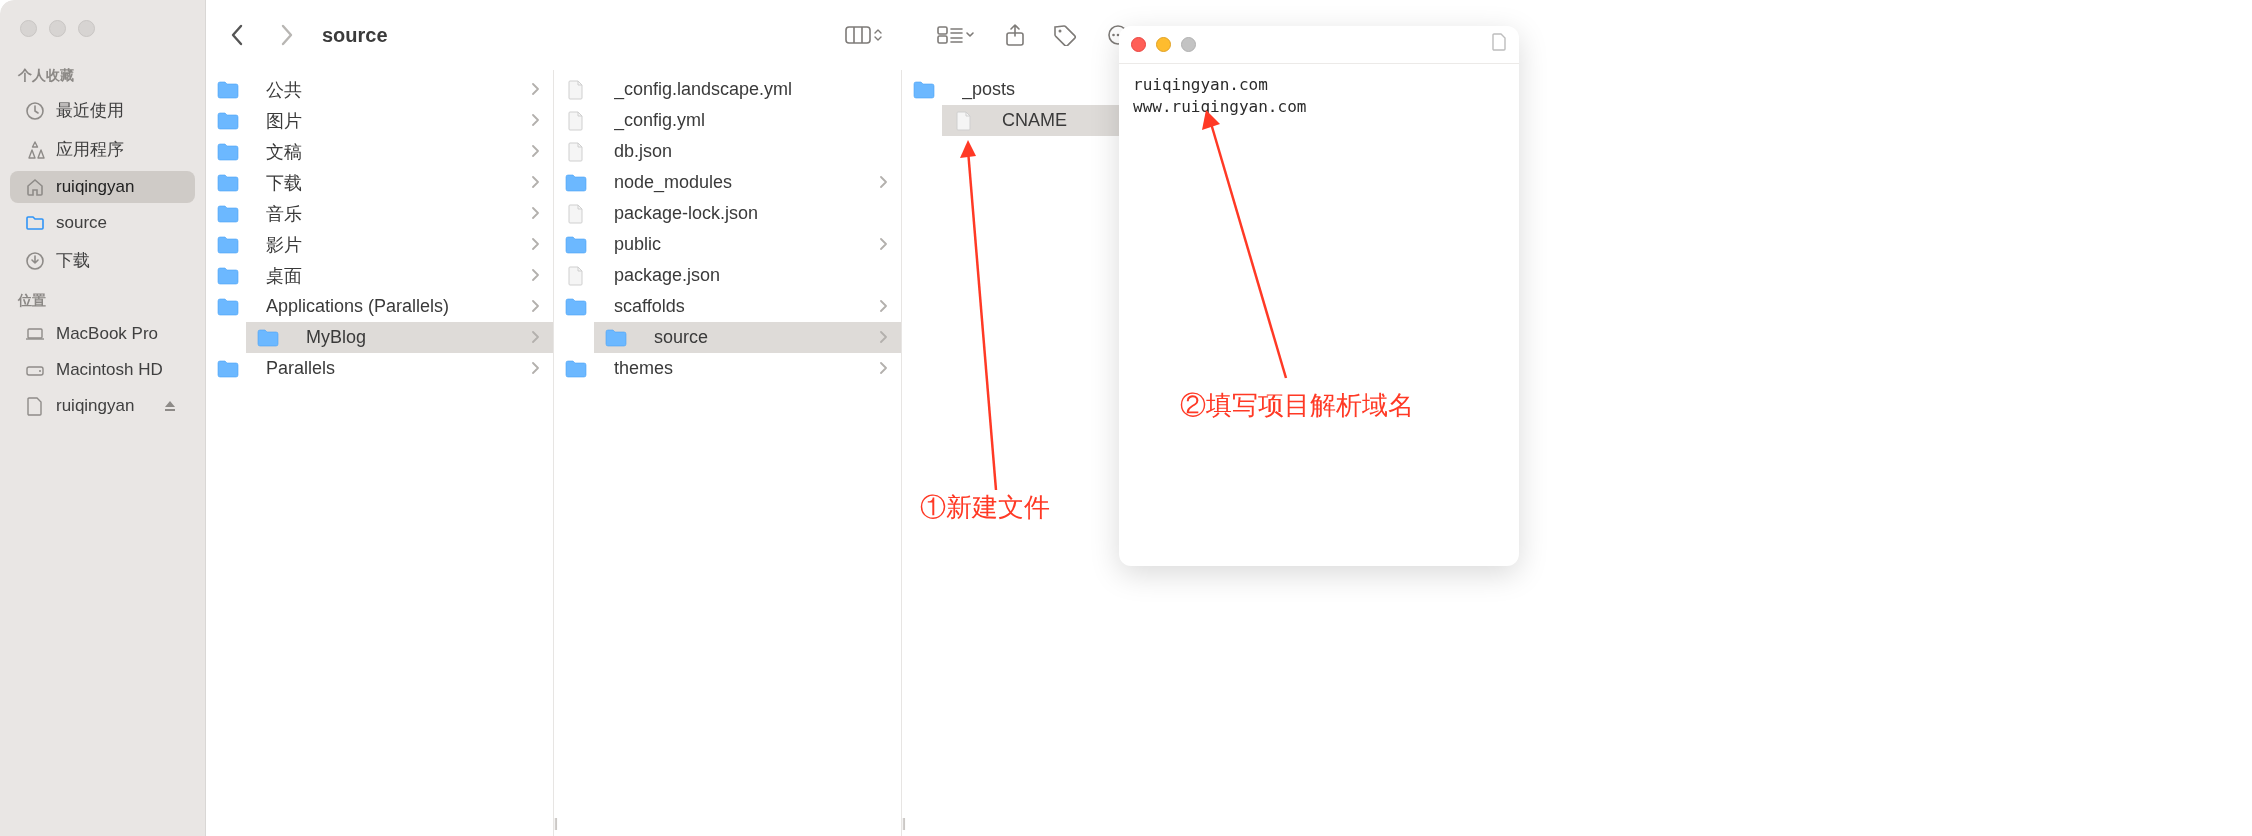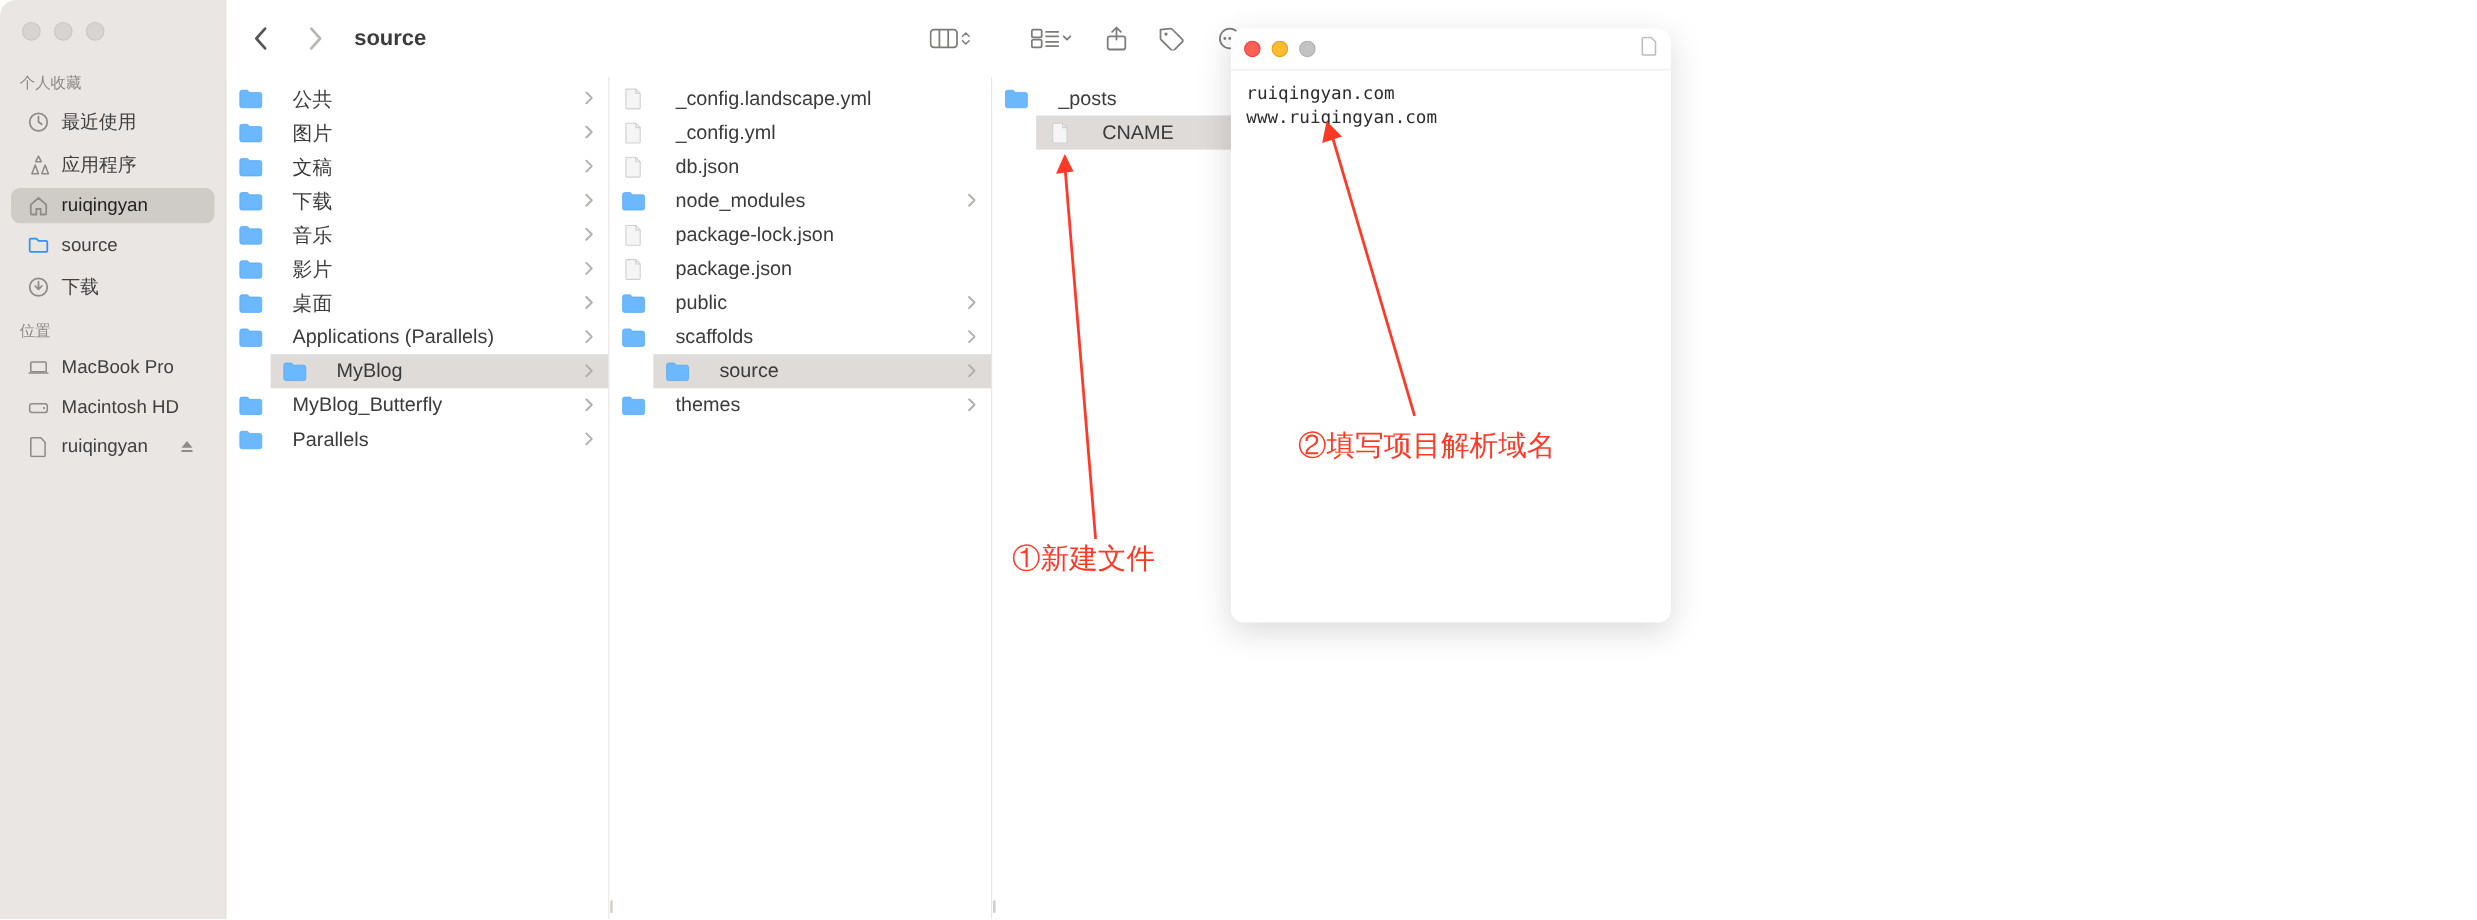--- a/index.html
+++ b/index.html
@@ -44,21 +44,21 @@
   }
   .traffic-light {
     width: 17px; height: 17px; border-radius: 50%;
     background: #d7d4d2;
     border: 1px solid #c9c6c4;
   }
 
   .sb-header {
     font-size: 14px;
     color: #8b8885;
-    font-weight: 400;
+    font-weight: 700;
     padding: 12px 12px 6px 18px;
   }
   .sb-item {
     display: flex;
     align-items: center;
     gap: 10px;
     padding: 6px 14px;
     margin: 2px 10px;
     border-radius: 8px;
     color: #404040;
@@ -429,31 +429,20 @@
             <span class="chev"><svg width="8" height="12" viewBox="0 0 8 12">
                 <path d="M2 1l5 5-5 5" fill="none" stroke="currentColor" stroke-width="1.8" stroke-linecap="round" stroke-linejoin="round"></path>
               </svg></span>
           </div>
           <div class="row">
             <span class="icon folder-ic">
               <svg width="22" height="18" viewBox="0 0 22 18">
                 <path d="M1 3a2 2 0 0 1 2-2h5l2 2h9a2 2 0 0 1 2 2v10a2 2 0 0 1-2 2H3a2 2 0 0 1-2-2z" fill="#6cb8ff" stroke="#4aa3f5" stroke-width="0.6"></path>
               </svg>
             </span>
-            <span class="label">MyBlog_Butterfly</span>
-            <span class="chev"><svg width="8" height="12" viewBox="0 0 8 12">
-                <path d="M2 1l5 5-5 5" fill="none" stroke="currentColor" stroke-width="1.8" stroke-linecap="round" stroke-linejoin="round"></path>
-              </svg></span>
-          </div>
-          <div class="row">
-            <span class="icon folder-ic">
-              <svg width="22" height="18" viewBox="0 0 22 18">
-                <path d="M1 3a2 2 0 0 1 2-2h5l2 2h9a2 2 0 0 1 2 2v10a2 2 0 0 1-2 2H3a2 2 0 0 1-2-2z" fill="#6cb8ff" stroke="#4aa3f5" stroke-width="0.6"></path>
-              </svg>
-            </span>
             <span class="label">Parallels</span>
             <span class="chev"><svg width="8" height="12" viewBox="0 0 8 12">
                 <path d="M2 1l5 5-5 5" fill="none" stroke="currentColor" stroke-width="1.8" stroke-linecap="round" stroke-linejoin="round"></path>
               </svg></span>
           </div>
           <span class="col-resize">||</span>
       </div>
       <div class="column" id="col1">
         <div class="row">
             <span class="icon file-ic">
@@ -496,38 +485,38 @@
           <div class="row">
             <span class="icon file-ic">
               <svg width="18" height="20" viewBox="0 0 18 20">
                 <path d="M3 1h8l4 4v13a1 1 0 0 1-1 1H3a1 1 0 0 1-1-1V2a1 1 0 0 1 1-1z" fill="#f5f5f5" stroke="#cfcfcf" stroke-width="1"></path>
                 <path d="M11 1v4h4" fill="none" stroke="#cfcfcf" stroke-width="1"></path>
               </svg>
             </span>
             <span class="label">package-lock.json</span>
           </div>
           <div class="row">
+            <span class="icon folder-ic">
+              <svg width="22" height="18" viewBox="0 0 22 18">
+                <path d="M1 3a2 2 0 0 1 2-2h5l2 2h9a2 2 0 0 1 2 2v10a2 2 0 0 1-2 2H3a2 2 0 0 1-2-2z" fill="#6cb8ff" stroke="#4aa3f5" stroke-width="0.6"></path>
+              </svg>
+            </span>
+            <span class="label">public</span>
+            <span class="chev"><svg width="8" height="12" viewBox="0 0 8 12">
+                <path d="M2 1l5 5-5 5" fill="none" stroke="currentColor" stroke-width="1.8" stroke-linecap="round" stroke-linejoin="round"></path>
+              </svg></span>
+          </div>
+          <div class="row">
             <span class="icon file-ic">
               <svg width="18" height="20" viewBox="0 0 18 20">
                 <path d="M3 1h8l4 4v13a1 1 0 0 1-1 1H3a1 1 0 0 1-1-1V2a1 1 0 0 1 1-1z" fill="#f5f5f5" stroke="#cfcfcf" stroke-width="1"></path>
                 <path d="M11 1v4h4" fill="none" stroke="#cfcfcf" stroke-width="1"></path>
               </svg>
             </span>
             <span class="label">package.json</span>
-          </div>
-          <div class="row">
-            <span class="icon folder-ic">
-              <svg width="22" height="18" viewBox="0 0 22 18">
-                <path d="M1 3a2 2 0 0 1 2-2h5l2 2h9a2 2 0 0 1 2 2v10a2 2 0 0 1-2 2H3a2 2 0 0 1-2-2z" fill="#6cb8ff" stroke="#4aa3f5" stroke-width="0.6"></path>
-              </svg>
-            </span>
-            <span class="label">public</span>
-            <span class="chev"><svg width="8" height="12" viewBox="0 0 8 12">
-                <path d="M2 1l5 5-5 5" fill="none" stroke="currentColor" stroke-width="1.8" stroke-linecap="round" stroke-linejoin="round"></path>
-              </svg></span>
           </div>
           <div class="row">
             <span class="icon folder-ic">
               <svg width="22" height="18" viewBox="0 0 22 18">
                 <path d="M1 3a2 2 0 0 1 2-2h5l2 2h9a2 2 0 0 1 2 2v10a2 2 0 0 1-2 2H3a2 2 0 0 1-2-2z" fill="#6cb8ff" stroke="#4aa3f5" stroke-width="0.6"></path>
               </svg>
             </span>
             <span class="label">scaffolds</span>
             <span class="chev"><svg width="8" height="12" viewBox="0 0 8 12">
                 <path d="M2 1l5 5-5 5" fill="none" stroke="currentColor" stroke-width="1.8" stroke-linecap="round" stroke-linejoin="round"></path>

